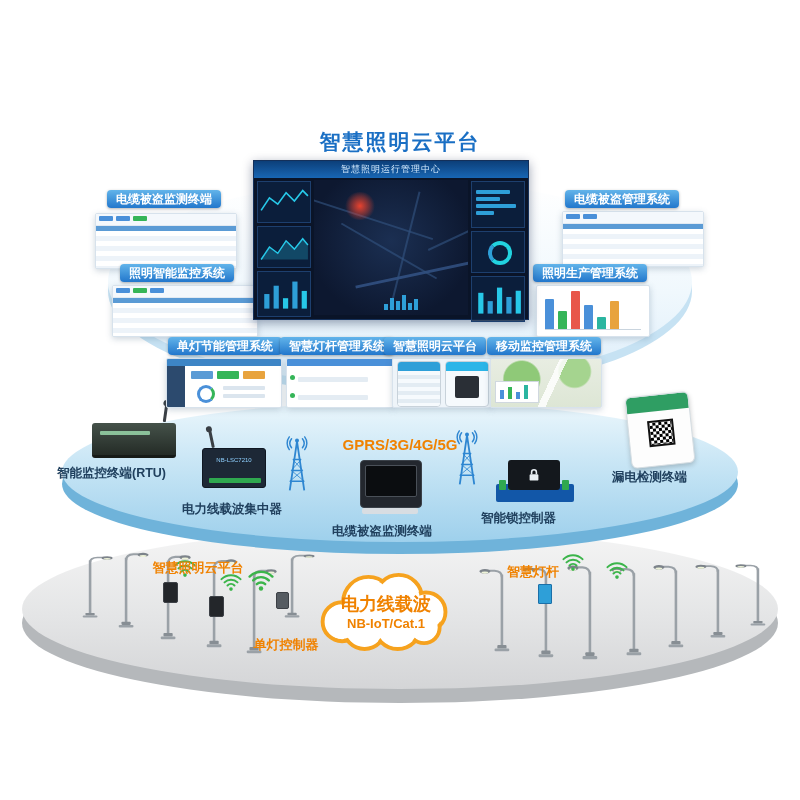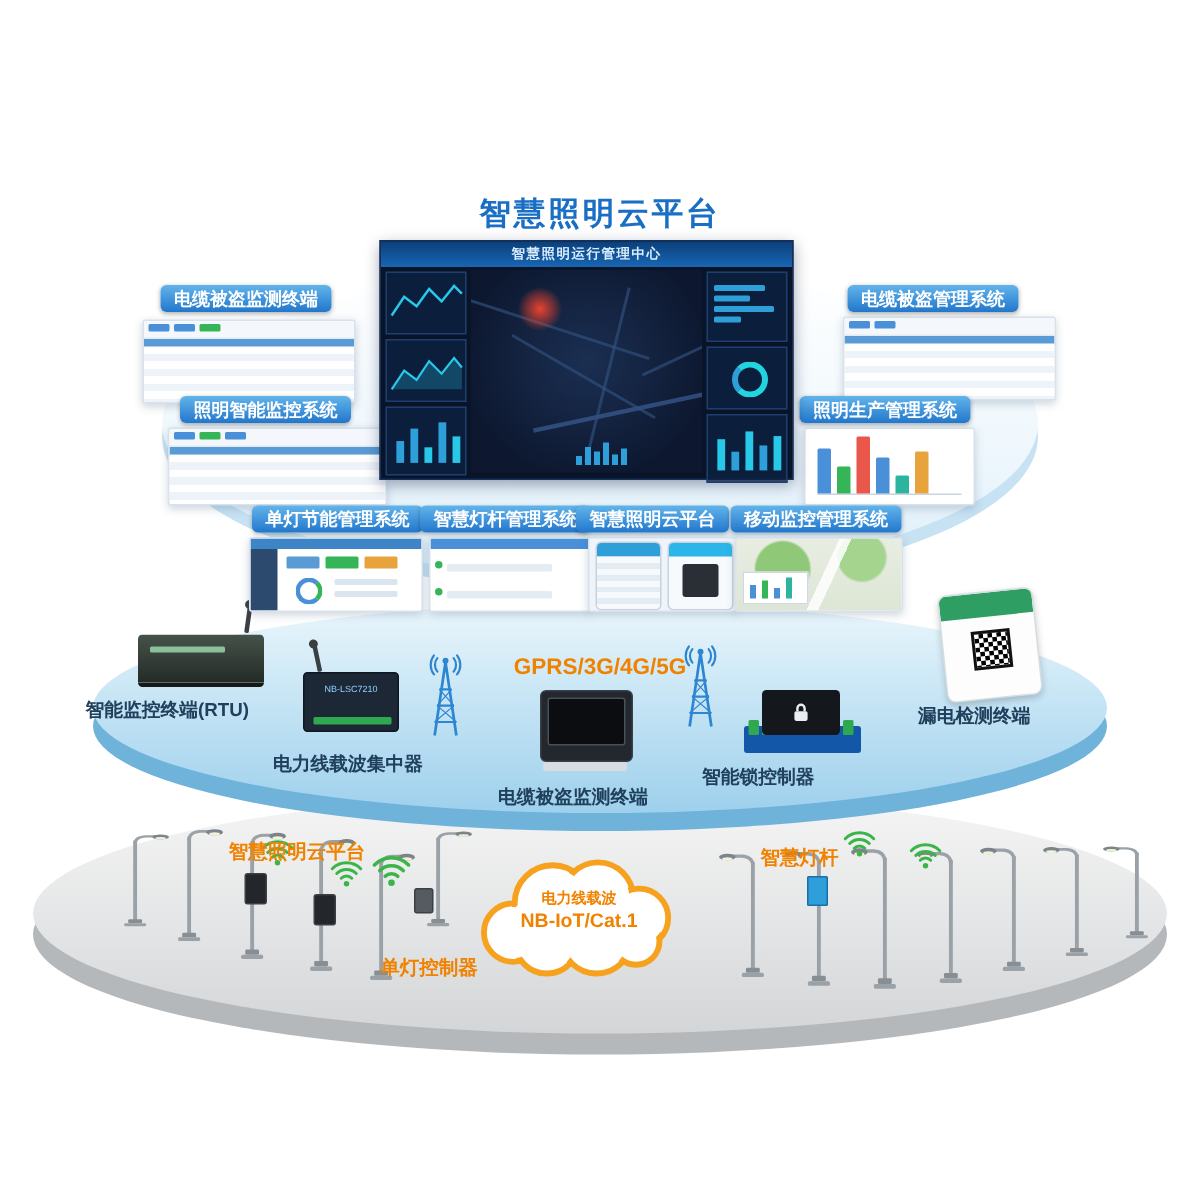--- a/index.html
+++ b/index.html
@@ -32,21 +32,21 @@
   .barrow{position:absolute;left:8px;right:8px;bottom:6px;display:flex;align-items:flex-end;gap:4px;border-bottom:1px solid #c9d4de;height:40px;}
   .bar{width:9px;border-radius:1px 1px 0 0;}
   .phone{position:absolute;width:42px;height:44px;border:1px solid #c8d2da;border-radius:4px;background:#f6fafd;overflow:hidden;}
   .phone-head{height:9px;background:#2e9fd8;}
   .phone-lines{height:100%;background:repeating-linear-gradient(180deg,#f6fafd 0 4px,#e3ecf3 4px 8px);}
   .donut{position:absolute;width:12px;height:12px;border:3px solid #4a90d9;border-right-color:#35b558;border-radius:50%;}
   .tile{position:absolute;height:8px;border-radius:1px;}
   
   .dash{left:253px;top:148px;width:274px;height:158px;background:#0a1428;border:1px solid #14305a;z-index:8;box-shadow:0 3px 10px rgba(0,20,60,.4);}
   .dash-header{position:absolute;left:0;top:0;right:0;height:17px;background:linear-gradient(180deg,#0c3f79,#1866b4);
-               text-align:center;color:#d6ecff;font-size:9px;line-height:17px;font-weight:bold;letter-spacing:1px;}
+               text-align:center;color:#d6ecff;font-size:9px;line-height:17px;font-weight:normal;letter-spacing:1px;}
   .dash-box{background:rgba(12,34,66,.75);border:1px solid #1d3f6e;margin-bottom:3px;}
   .dash-left{position:absolute;left:3px;top:20px;width:54px;bottom:4px;}
   .dash-right{position:absolute;right:3px;top:20px;width:54px;bottom:4px;}
   .dash-map{position:absolute;left:60px;right:60px;top:19px;bottom:4px;background:radial-gradient(ellipse at 50% 45%,#1b2f52 0%,#0d1830 75%);overflow:hidden;}
   .road{position:absolute;background:#31527e;opacity:.65;}
   .hotspot{position:absolute;border-radius:50%;}
   .minibars{position:absolute;display:flex;align-items:flex-end;gap:2px;}
   .minibars span{width:4px;background:#2e9fd8;}
   .hbar{height:4px;background:#2e9fd8;border-radius:1px;margin:3px 4px;}
   
@@ -72,21 +72,21 @@
   .gprs{position:absolute;left:323px;top:424px;width:154px;text-align:center;font-size:15px;font-weight:bold;color:#f08200;z-index:5;}
   .tower{position:absolute;width:40px;height:58px;z-index:4;color:#2e86d1;}
   
   .lamp{position:absolute;width:46px;z-index:3;}
   .flip{transform:scaleX(-1);}
   .pole-box{position:absolute;background:#23262a;border:1px solid #3c4046;border-radius:2px;z-index:4;}
   .wifi{position:absolute;width:26px;height:20px;color:#3bb54a;z-index:5;}
   .orange-label{position:absolute;text-align:center;font-size:13px;font-weight:bold;color:#f08200;z-index:7;white-space:nowrap;}
   .cloud-svg{position:absolute;left:308px;top:548px;width:156px;height:100px;z-index:6;}
   .cloud-text{position:absolute;left:318px;top:580px;width:136px;text-align:center;z-index:7;color:#f08200;font-weight:bold;}
-  .cloud-text .l1{font-size:10px;}
+  .cloud-text .l1{font-size:18px;}
   .cloud-text .l2{font-size:13px;}
   .screen-on-pole{position:absolute;background:#2e9fd8;border:1px solid #1b6fa8;border-radius:1px;z-index:4;}
 </style>
 </head>
 <body>
 
 <div class="stage">
 
   <svg width="0" height="0" style="position:absolute" aria-hidden="true">
     <defs>
@@ -308,21 +308,21 @@
         <div class="tb" style="left:12px"></div>
         <div class="tb" style="left:66px"></div>
     </div>
     <div class="lock-cover">
       <svg viewBox="0 0 20 20" width="16" height="16">
         <path d="M7 9 V6.5 a3 3 0 0 1 6 0 V9" fill="none" stroke="#e8eef2" stroke-width="2"></path>
         <rect x="4.5" y="9" width="11" height="8" rx="1.5" fill="#e8eef2"></rect>
       </svg>
     </div>
   </div>
-  <div class="devlabel" style="left:468px;top:498px;width:95px">智能锁控制器</div>
+  <div class="devlabel" style="left:481px;top:498px;width:95px">智能锁控制器</div>
 
   <div class="device leak" style="left:628px;top:382px;width:64px;height:72px">
     <div class="leak-body">
         <div class="leak-band"></div>
       </div>
     <div class="qr"></div>
   </div>
   <div class="devlabel" style="left:612px;top:457px;width:110px">漏电检测终端</div>
 
   <svg class="lamp" style="left:68px;top:542px;height:64px">

